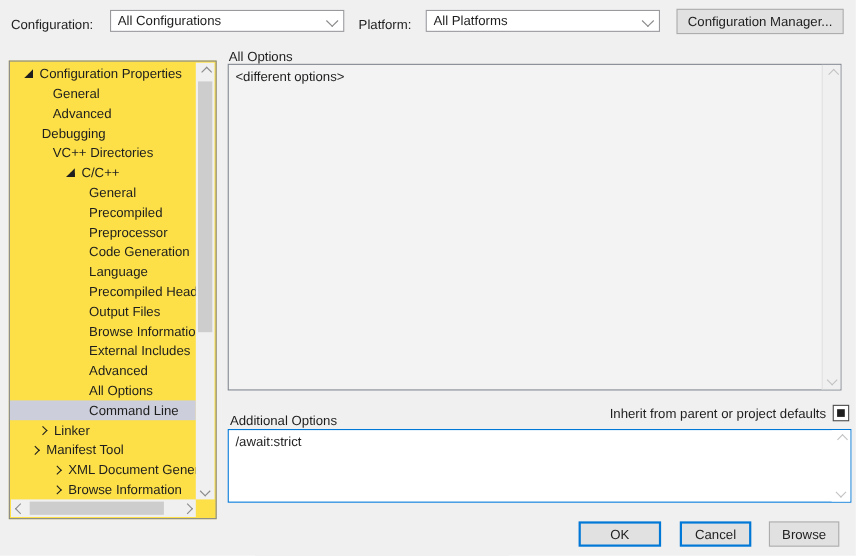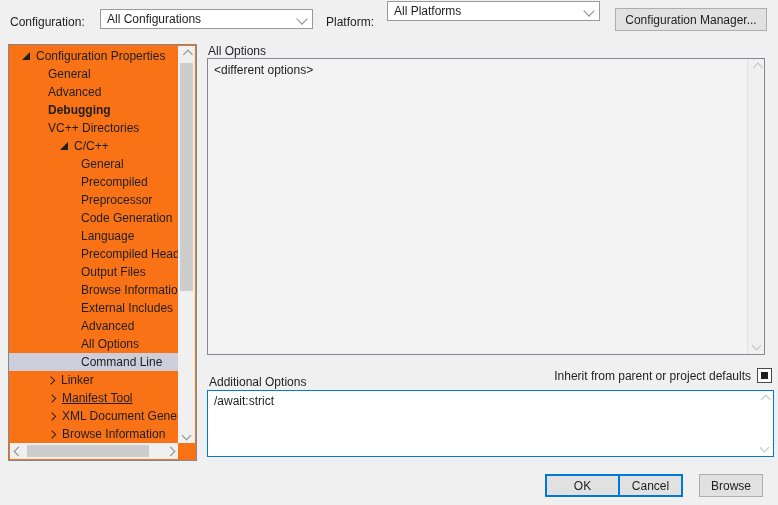--- a/index.html
+++ b/index.html
@@ -20,21 +20,21 @@
   .chev{display:inline-block;width:6px;height:6px;border-top:1px solid #565656;border-right:1px solid #565656;}
   .chev.up{transform:rotate(-45deg) translate(1px,1px);}
   .chev.down{transform:rotate(135deg);}
   .chev.left{transform:rotate(-135deg);}
   .chev.right{transform:rotate(45deg);}
   .chev.light{border-color:#c2c2c2;}
   .chev.mid{border-color:#8a8a8a;}
   .chev.big{width:7px;height:7px;}
 
   
-  .tree-panel{position:absolute;left:8px;top:44px;width:189px;height:417px;background:#f97316;
+  .tree-panel{position:absolute;left:8px;top:55px;width:189px;height:417px;background:#fde047;
               border:1px solid #828790;box-sizing:border-box;overflow:hidden;}
   .tree-rows{position:absolute;left:0;top:2px;right:18px;}
   .tree-row{height:18px;display:flex;align-items:center;white-space:nowrap;overflow:hidden;cursor:default;}
   .tree-row.selected{background:#cccedb;}
   .tree-arrow{display:inline-block;width:9px;height:9px;flex:0 0 9px;position:relative;margin-right:5px;}
   .tree-arrow.expanded::after{content:"";position:absolute;left:0;top:0;width:0;height:0;
        border:4px solid transparent;border-right:4px solid #1e1e1e;border-bottom:4px solid #1e1e1e;}
   .tree-arrow.collapsed::after{content:"";position:absolute;left:1px;top:0;width:5px;height:5px;
        border:1px solid #1e1e1e;border-left:none;border-bottom:none;transform:rotate(45deg) translate(1px,1px);}
   .tree-vscroll{position:absolute;top:1px;right:1px;width:17px;bottom:17px;background:#f0f0f0;
@@ -72,42 +72,42 @@
 
   <span class="lbl" style="left:10px;top:15px;">Configuration:</span>
   <div class="combo" style="left:100px;top:9px;width:213px;justify-content:center;">
     <span class="combo-text">All Configurations</span>
     <span class="combo-arrow">
         <span class="chev down big mid"></span>
       </span>
   </div>
 
   <span class="lbl" style="left:326px;top:15px;">Platform:</span>
-  <div class="combo" style="left:387px;top:1px;width:213px;">
+  <div class="combo" style="left:387px;top:9px;width:213px;">
     <span class="combo-text">All Platforms</span>
     <span class="combo-arrow">
         <span class="chev down big mid"></span>
       </span>
   </div>
 
   <div class="btn" style="left:615px;top:8px;width:152px;height:23px;">Configuration Manager...</div>
 
   <div class="tree-panel">
     <div class="tree-rows" id="tree-rows">
         <div class="tree-row" style="padding-left: 13px;">
           <span class="tree-arrow expanded"></span>
           <span>Configuration Properties</span>
         </div>
         <div class="tree-row" style="padding-left: 39px;">
           <span>General</span>
         </div>
         <div class="tree-row" style="padding-left: 39px;">
           <span>Advanced</span>
         </div>
-        <div class="tree-row" style="padding-left: 39px; font-weight: bold;">
+        <div class="tree-row" style="padding-left: 29px;">
           <span>Debugging</span>
         </div>
         <div class="tree-row" style="padding-left: 39px;">
           <span>VC++ Directories</span>
         </div>
         <div class="tree-row" style="padding-left: 39px; margin-left: 12px;">
           <span class="tree-arrow expanded"></span>
           <span>C/C++</span>
         </div>
         <div class="tree-row" style="padding-left: 72px;">
@@ -139,25 +139,25 @@
         </div>
         <div class="tree-row" style="padding-left: 72px;">
           <span>Advanced</span>
         </div>
         <div class="tree-row" style="padding-left: 72px;">
           <span>All Options</span>
         </div>
         <div class="tree-row selected" style="padding-left: 72px;">
           <span>Command Line</span>
         </div>
-        <div class="tree-row" style="padding-left: 38px;">
+        <div class="tree-row" style="padding-left: 26px;">
           <span class="tree-arrow collapsed"></span>
           <span>Linker</span>
         </div>
-        <div class="tree-row" style="padding-left: 39px; text-decoration: underline;">
+        <div class="tree-row" style="padding-left: 19px;">
           <span class="tree-arrow collapsed"></span>
           <span>Manifest Tool</span>
         </div>
         <div class="tree-row" style="padding-left: 39px;">
           <span class="tree-arrow collapsed"></span>
           <span>XML Document Genera</span>
         </div>
         <div class="tree-row" style="padding-left: 39px;">
           <span class="tree-arrow collapsed"></span>
           <span>Browse Information</span>
@@ -205,17 +205,17 @@
 
   <span class="lbl" style="left:209px;top:375px;">Additional Options</span>
   <div class="additional-box">
     <div class="box-text">/await:strict</div>
     <div class="box-vscroll">
       <span class="chev up light"></span>
       <span class="chev down light"></span>
     </div>
   </div>
 
-  <div class="btn accent" style="left:545px;top:474px;width:75px;height:23px;">OK</div>
+  <div class="btn accent" style="left:526px;top:474px;width:75px;height:23px;">OK</div>
   <div class="btn accent" style="left:618px;top:474px;width:65px;height:23px;">Cancel</div>
   <div class="btn" style="left:699px;top:474px;width:64px;height:23px;">Browse</div>
 
 </div>
 
 </body></html>

